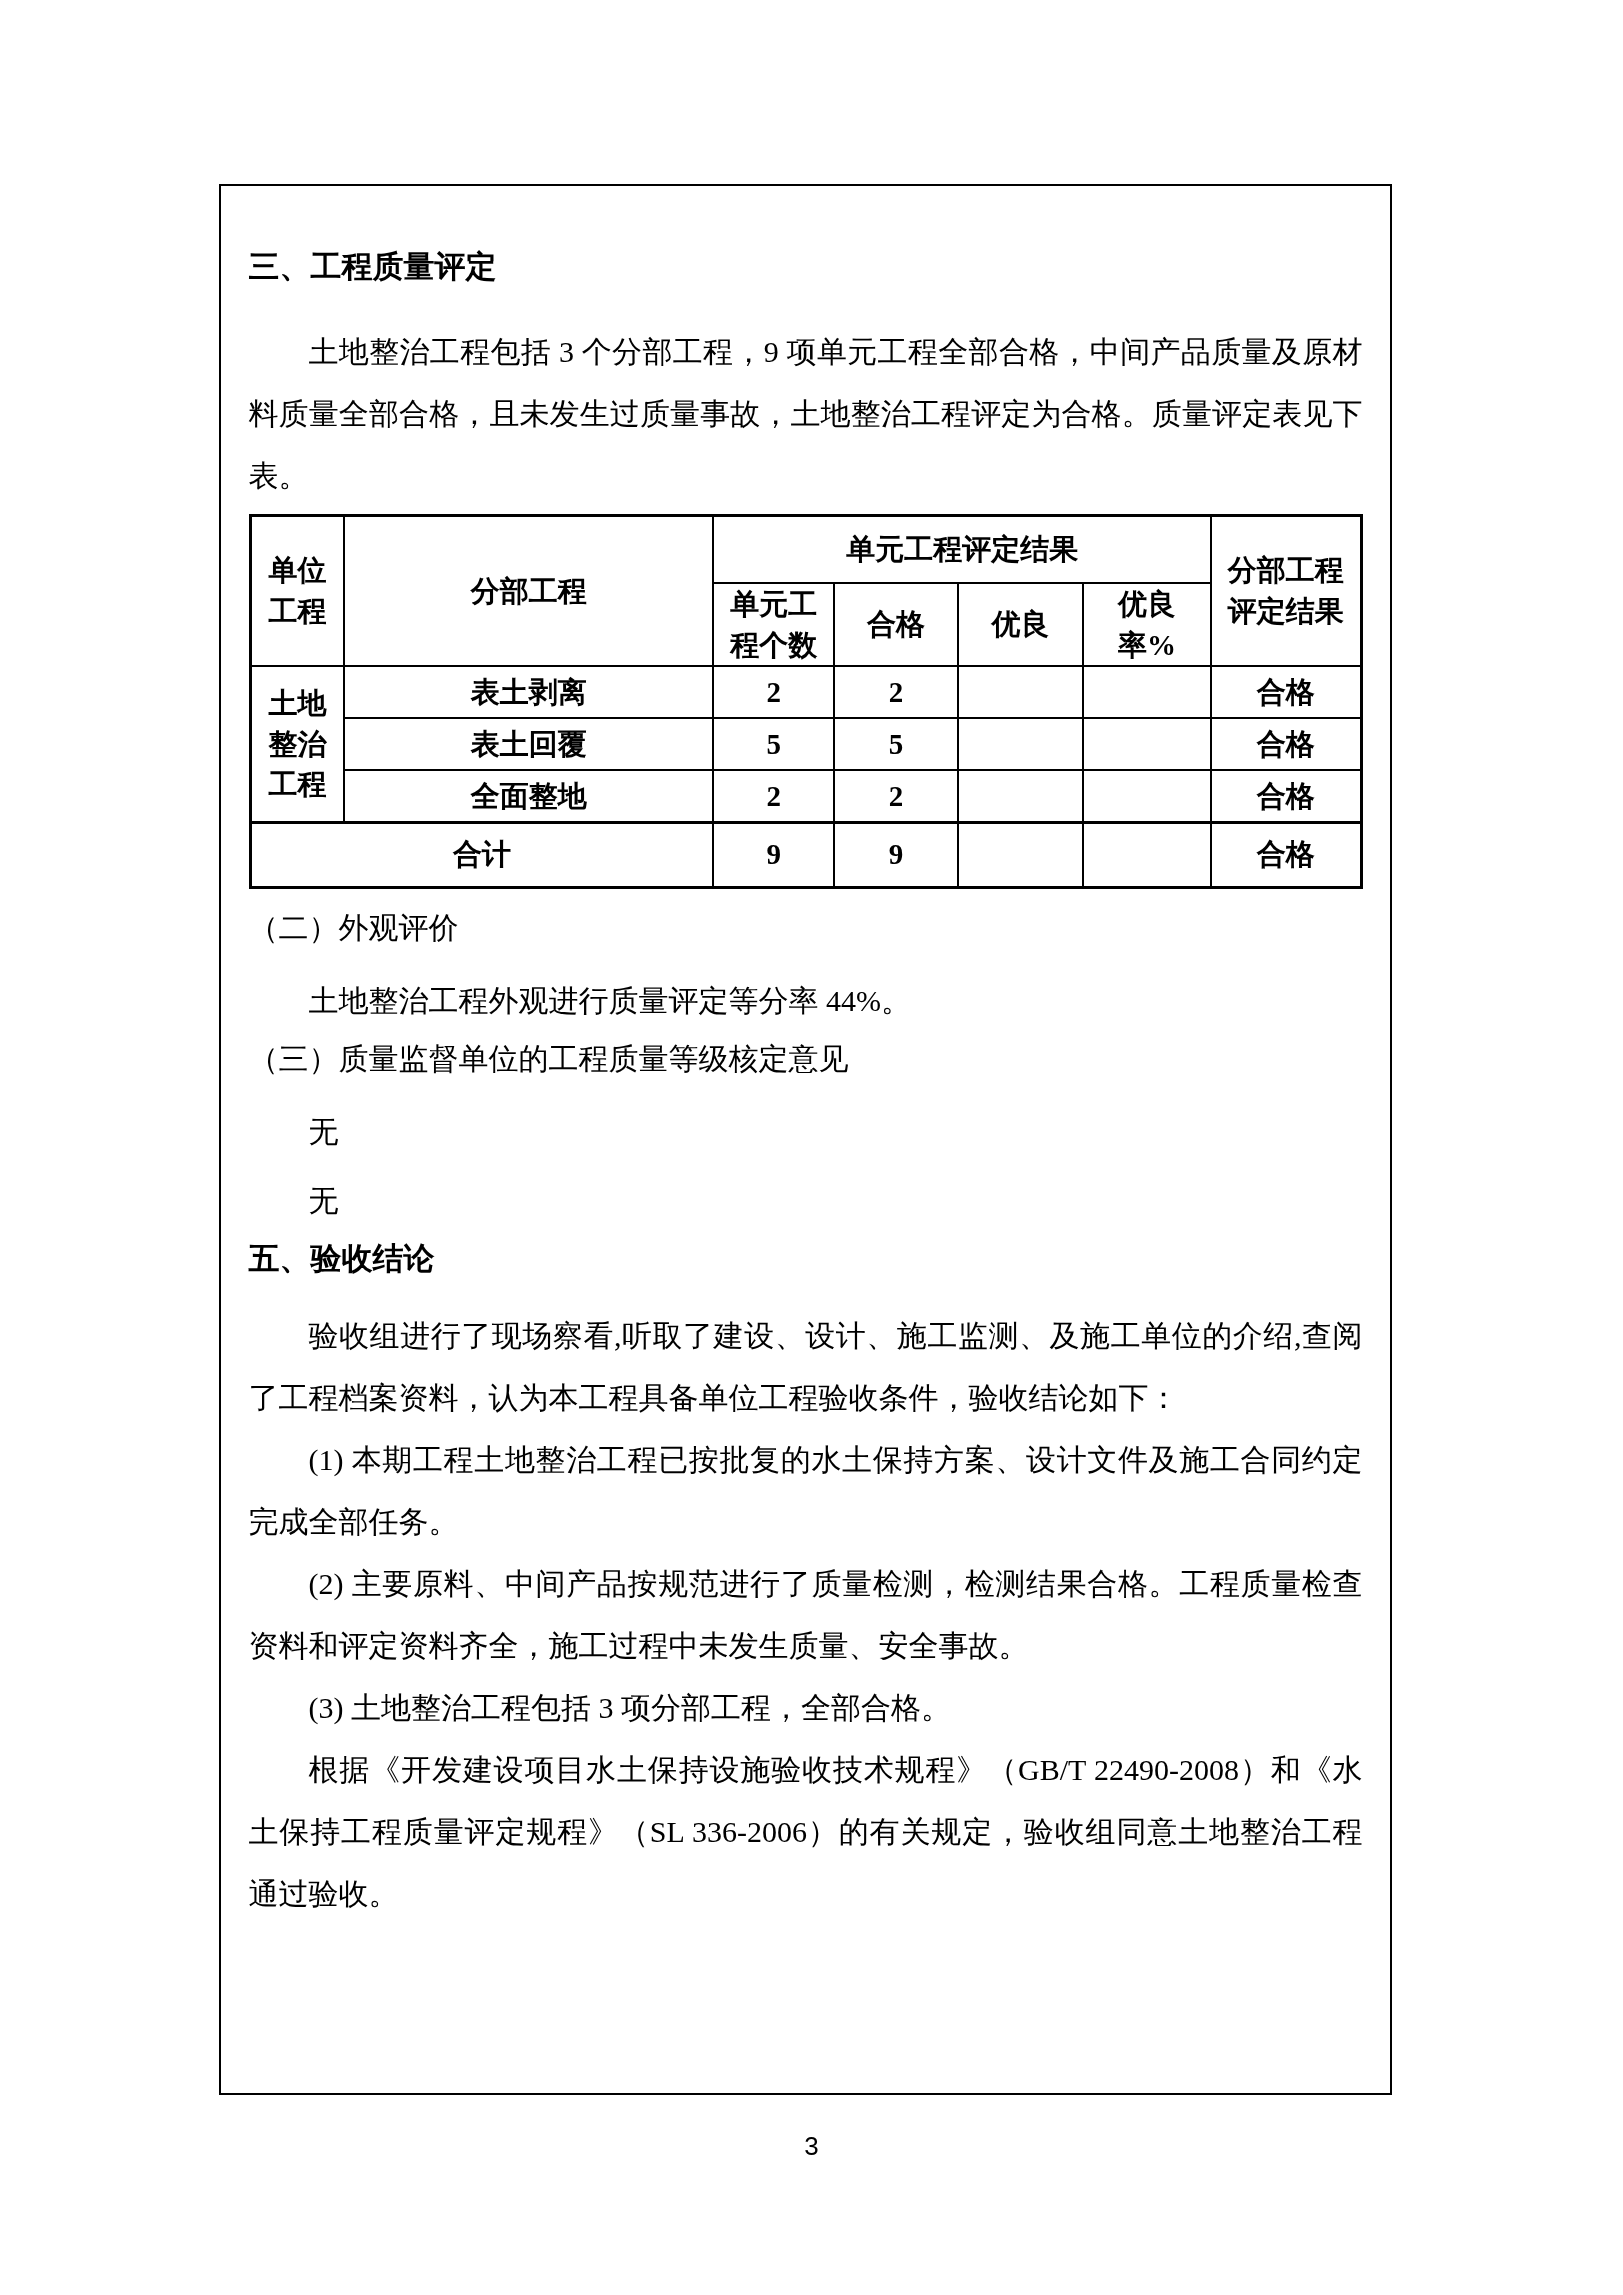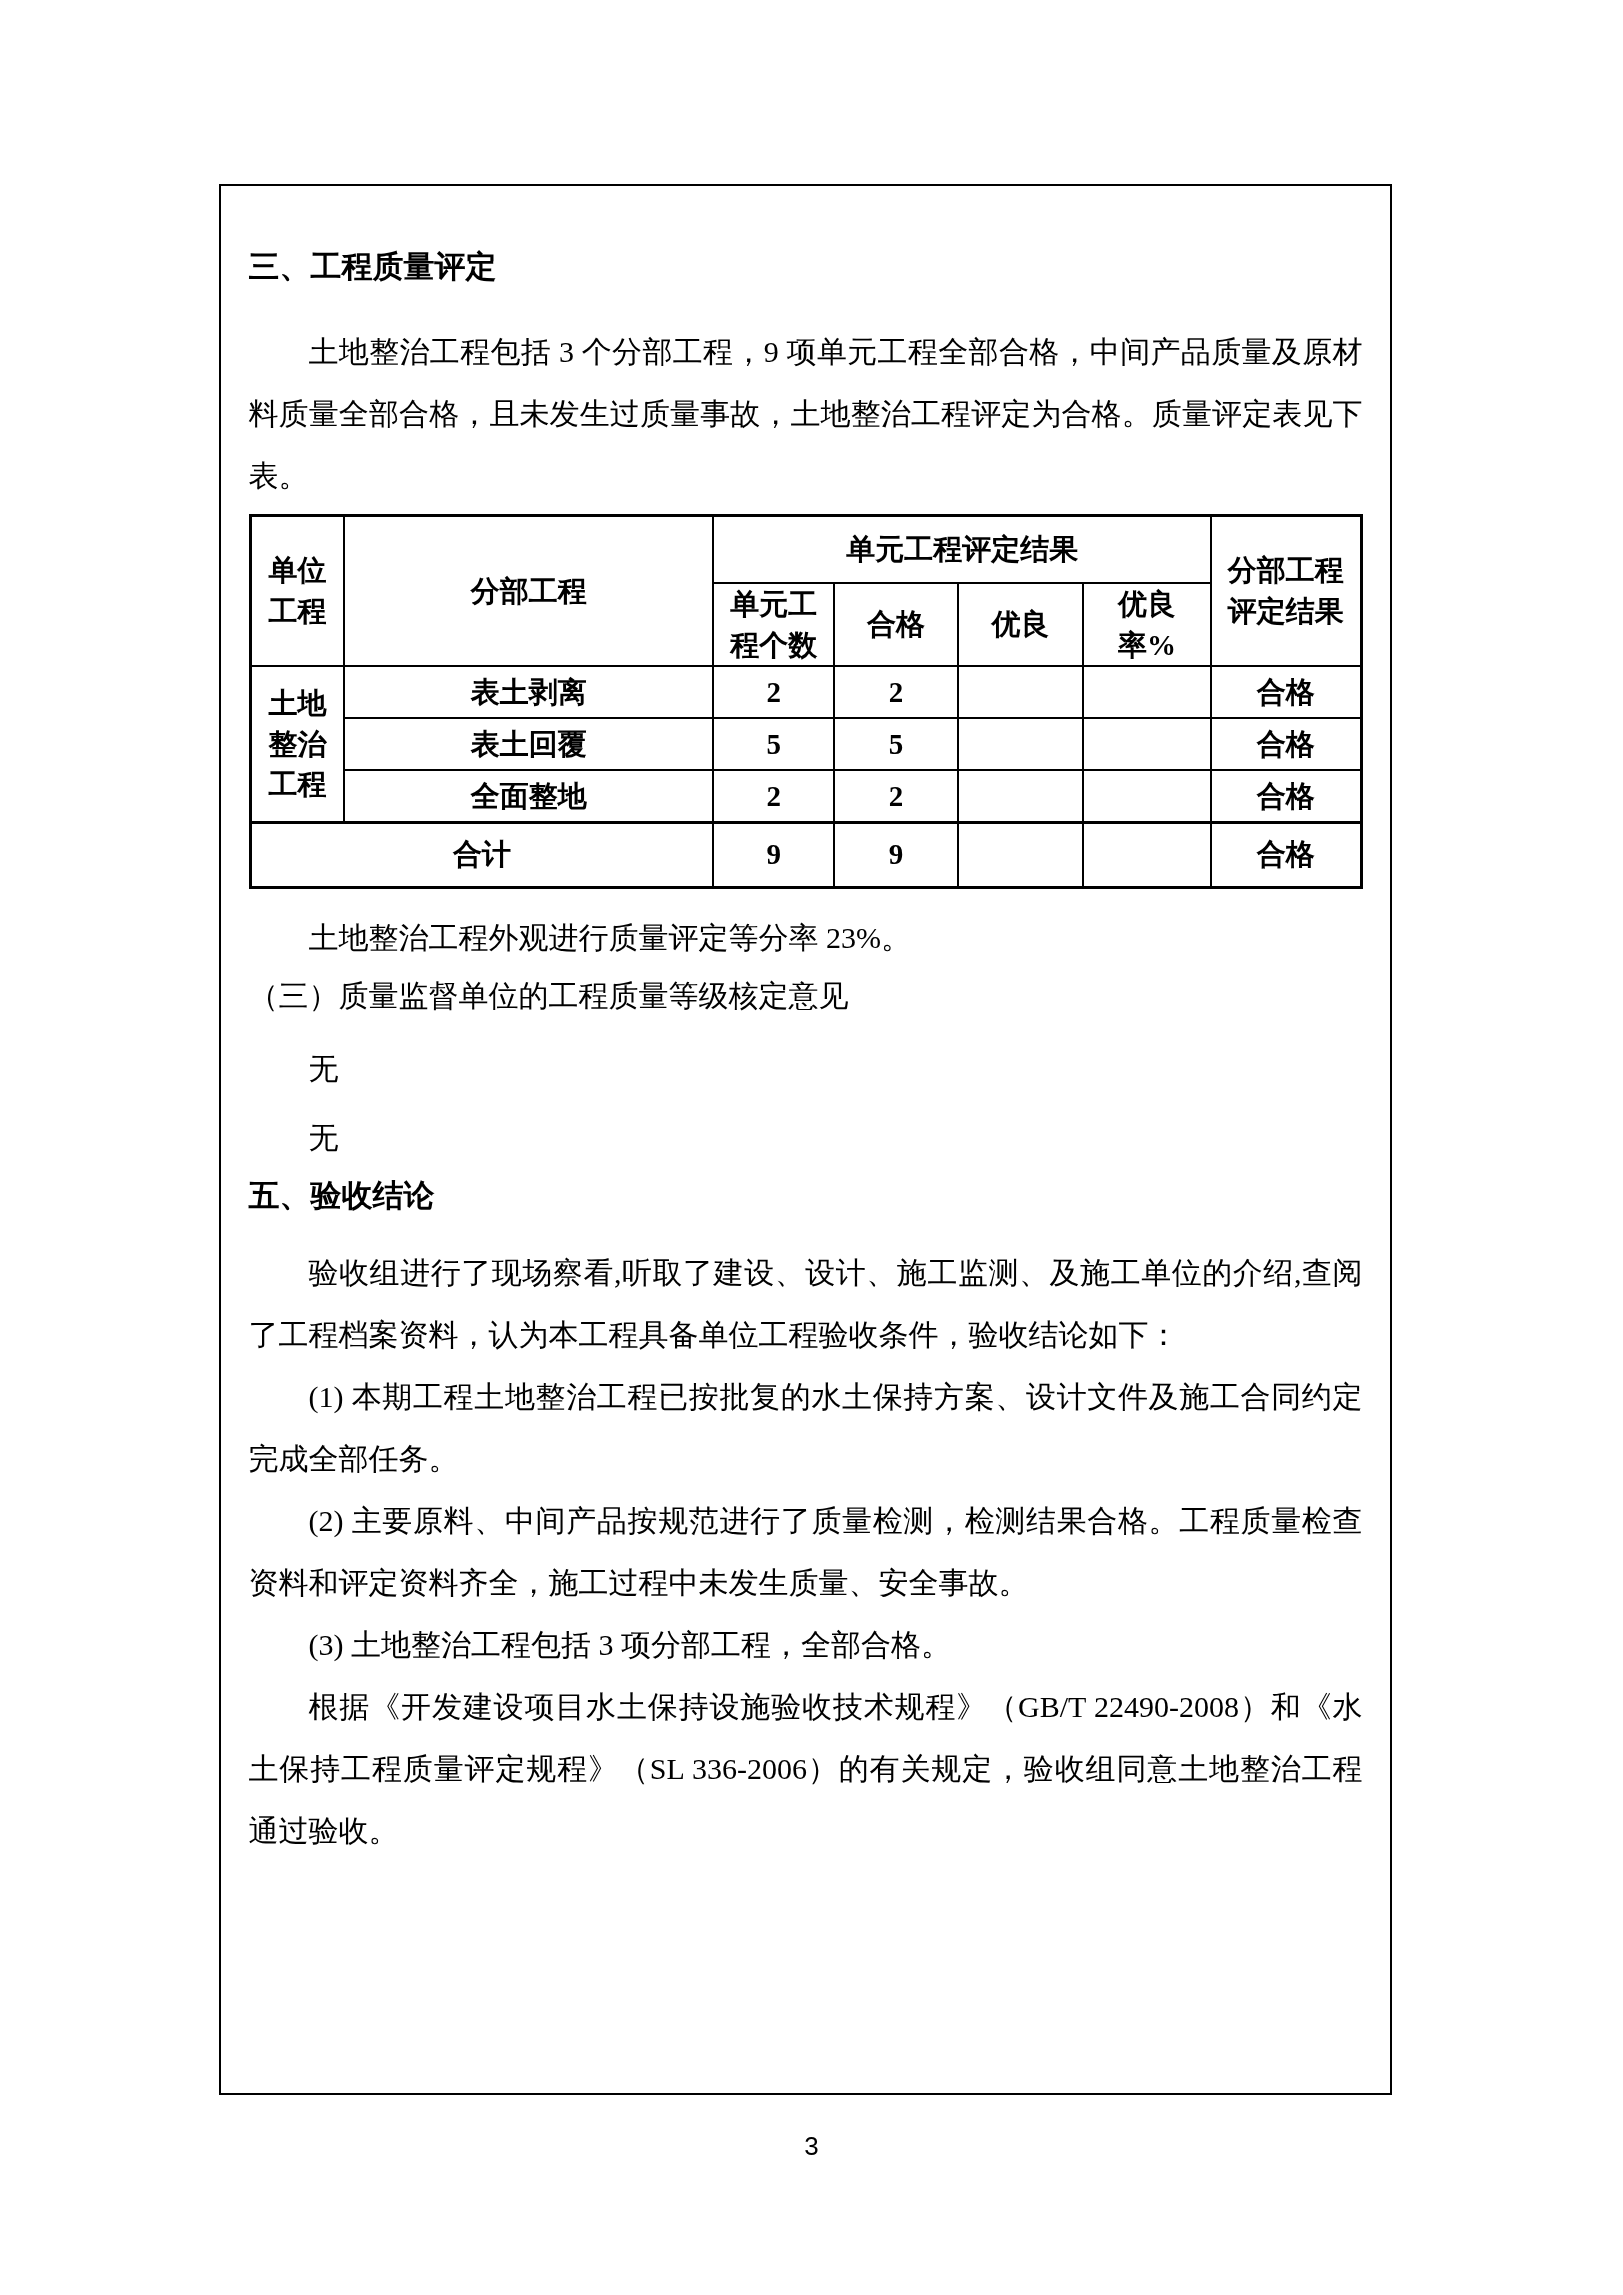--- a/index.html
+++ b/index.html
@@ -143,21 +143,22 @@
           <td colspan="2">合计</td>
           <td>9</td>
           <td>9</td>
           <td></td>
           <td></td>
           <td>合格</td>
         </tr>
       </tbody>
     </table>
 
-    <p class="body-p mb-sm">土地整治工程外观进行质量评定等分率 23%。</p>
+    <p class="subtitle" style="margin-top:5.2px;">（二）外观评价</p>
+    <p class="body-p mb-sm">土地整治工程外观进行质量评定等分率 44%。</p>
 
     <p class="subtitle">（三）质量监督单位的工程质量等级核定意见</p>
     <p class="body-p mb-sm">无</p>
 
     <p class="body-p mb-sm">无</p>
 
     <p class="h-num h5">五、验收结论</p>
     <p class="body-p">验收组进行了现场察看,听取了建设、设计、施工监测、及施工单位的介绍,查阅了工程档案资料，认为本工程具备单位工程验收条件，验收结论如下：</p>
     <p class="body-p">(1) 本期工程土地整治工程已按批复的水土保持方案、设计文件及施工合同约定完成全部任务。</p>
     <p class="body-p">(2) 主要原料、中间产品按规范进行了质量检测，检测结果合格。工程质量检查资料和评定资料齐全，施工过程中未发生质量、安全事故。</p>

